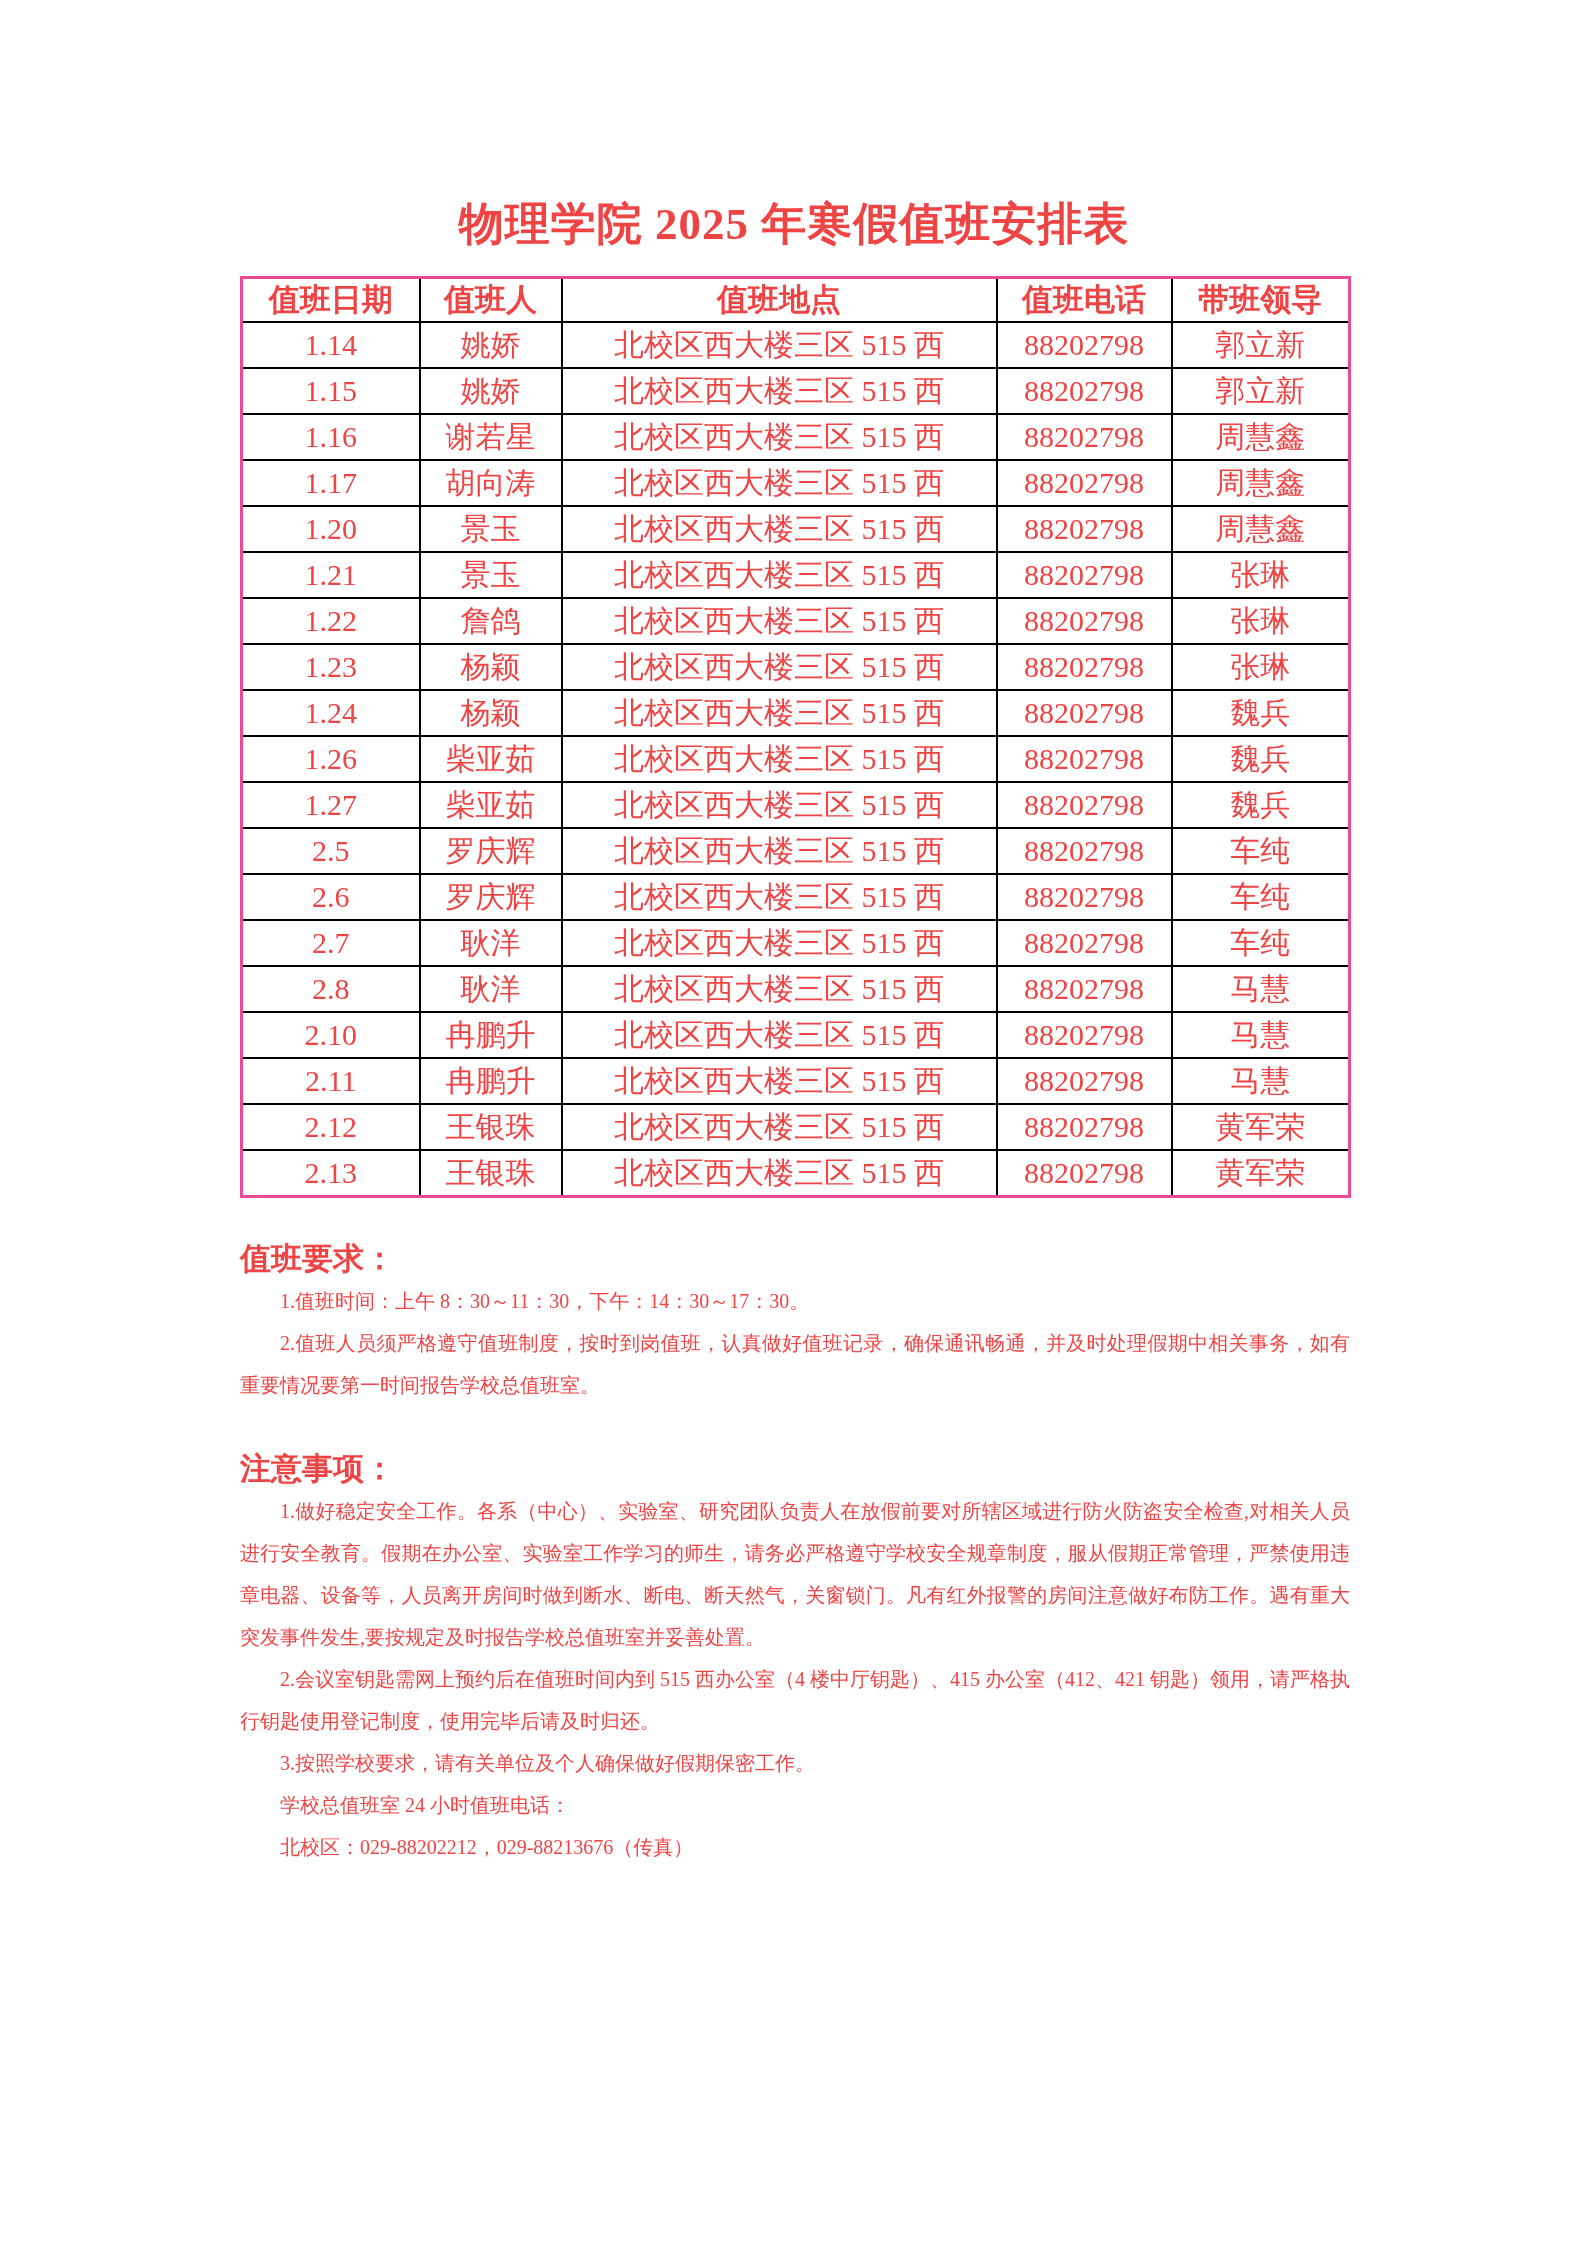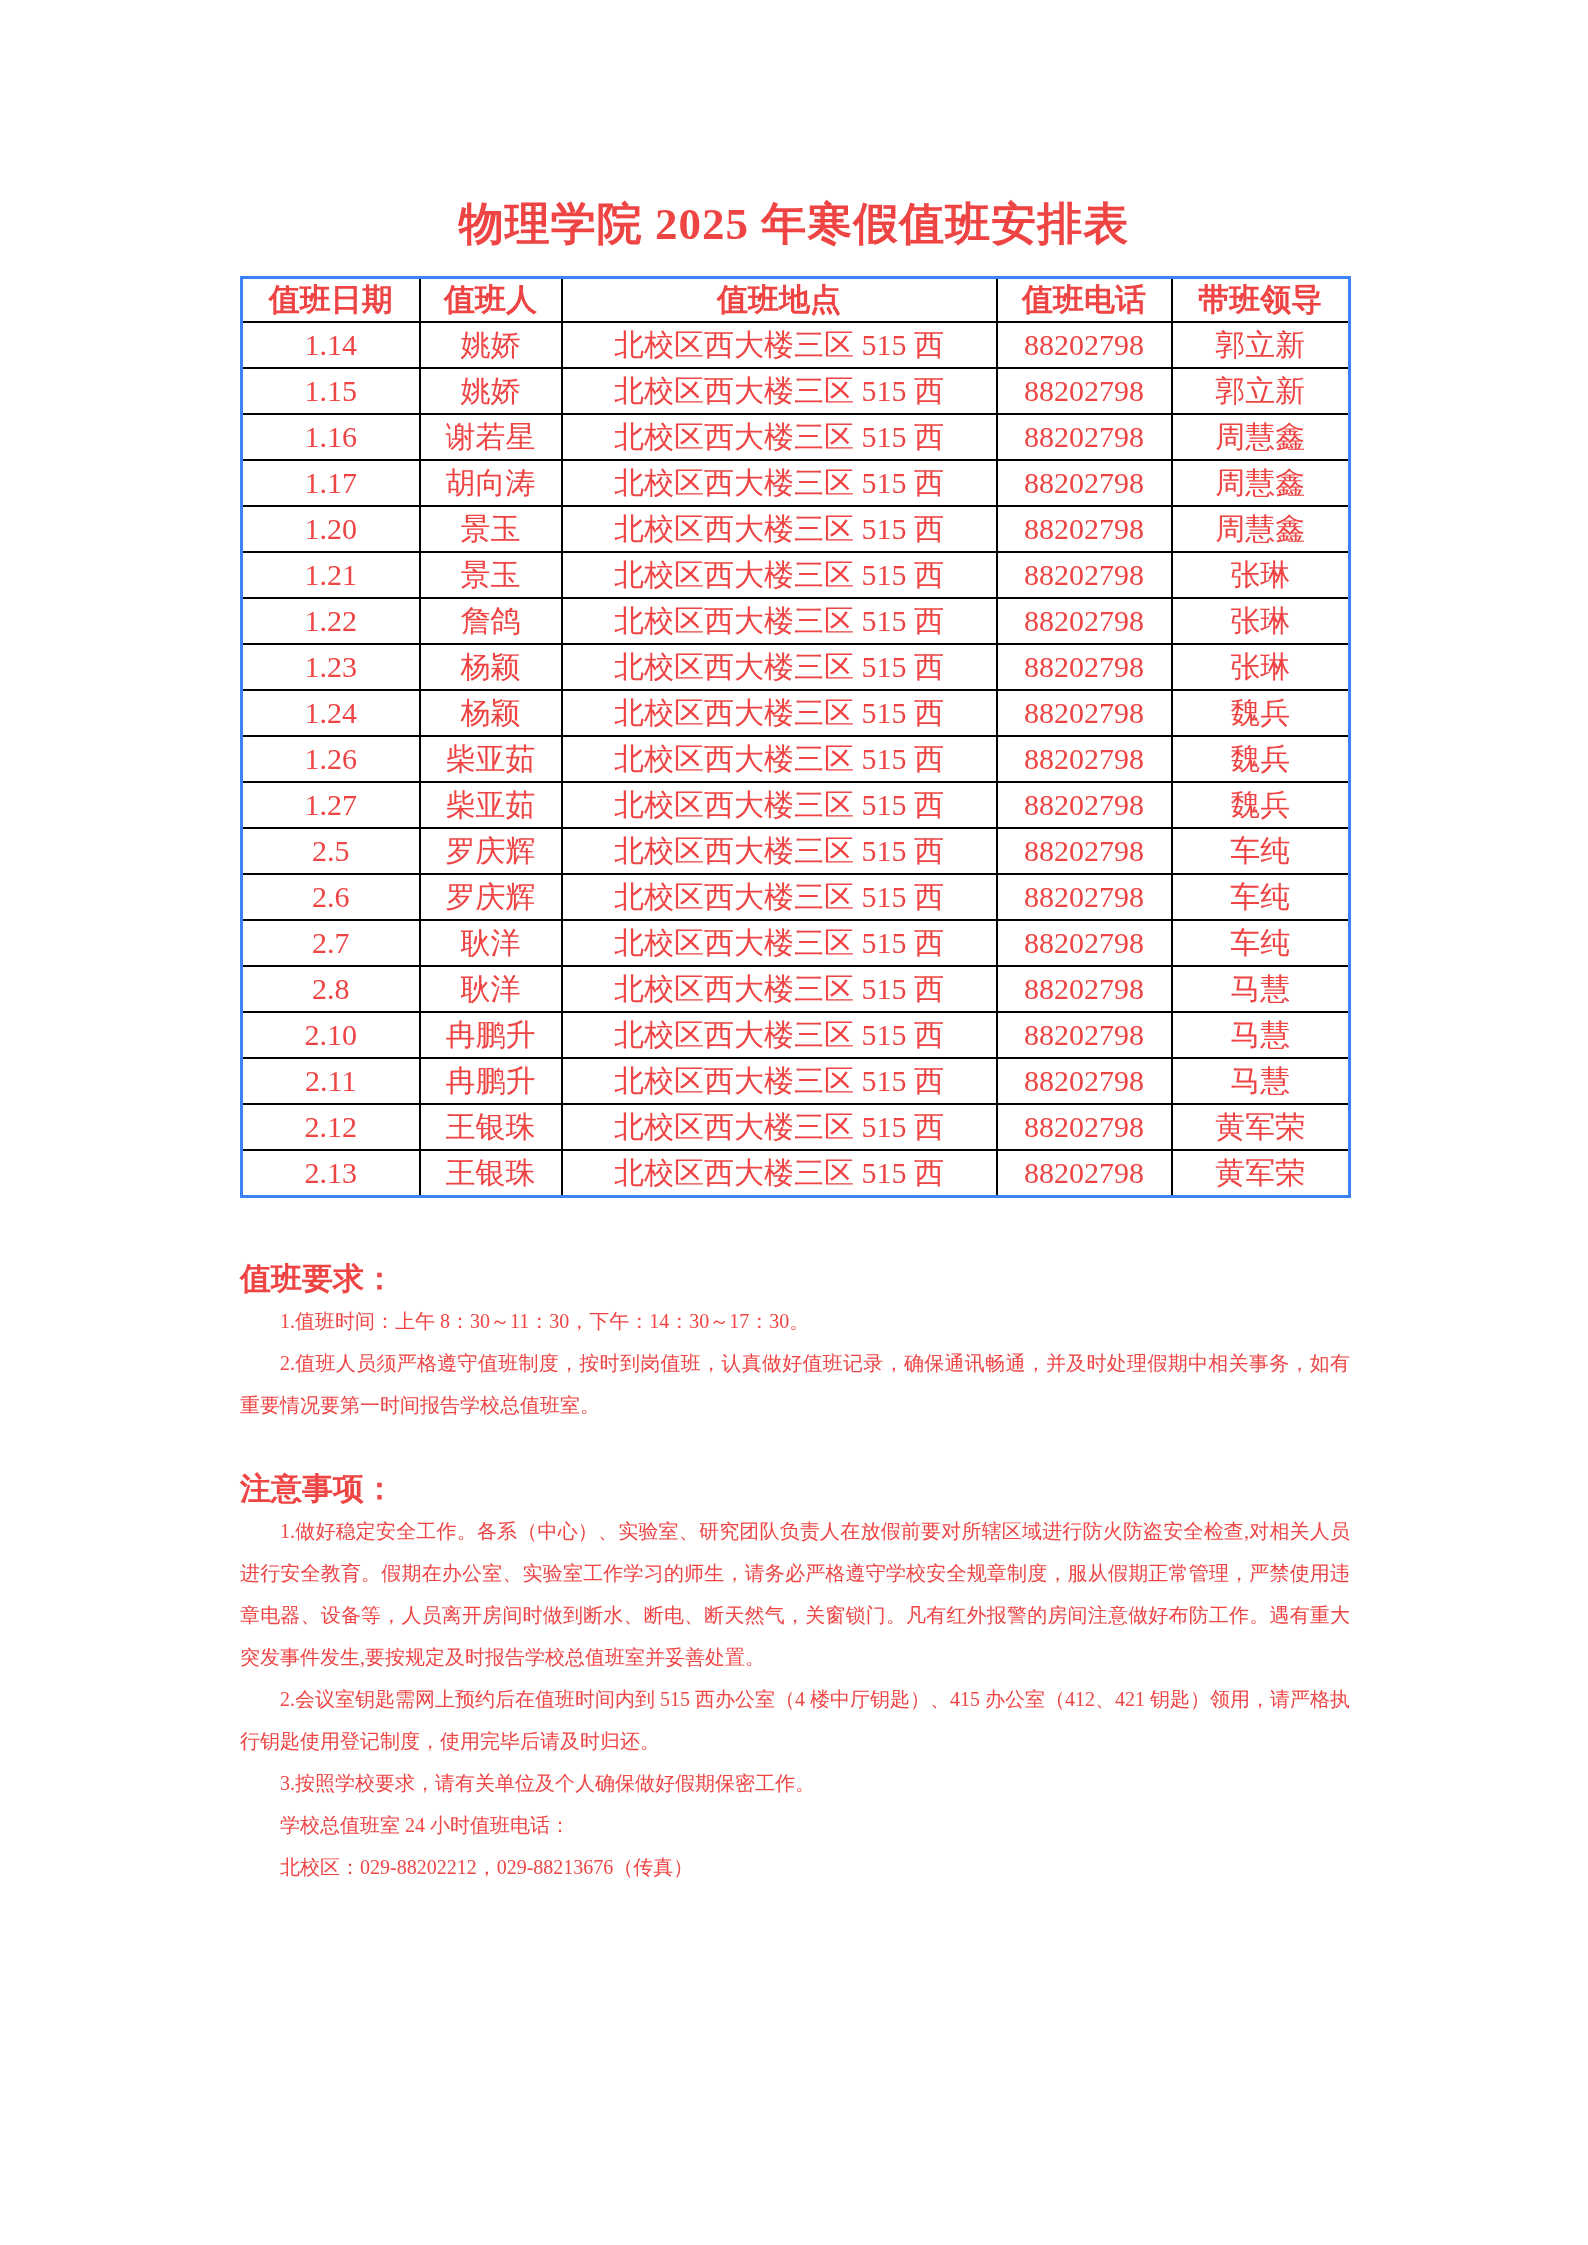--- a/index.html
+++ b/index.html
@@ -25,42 +25,42 @@
     line-height: 56px;
     font-weight: bold;
     text-align: center;
     letter-spacing: 1px;
     white-space: nowrap;
   }
   table.duty-table {
     width: 1108px;
     border-collapse: collapse;
     table-layout: fixed;
-    border: 3px solid #3b82f6;
+    border: 3px solid #ec4899;
     font-size: 30px;
   }
   table.duty-table th,
   table.duty-table td {
     border: 2px solid #000000;
     text-align: center;
     vertical-align: middle;
     padding: 0 4px;
     height: 44px;
     overflow: hidden;
     white-space: nowrap;
   }
   table.duty-table th {
     font-weight: bold;
     font-size: 31px;
     height: 40px;
   }
   .section {
     width: 1110px;
   }
-  .section.requirements { margin-top: 60px; }
+  .section.requirements { margin-top: 40px; }
   .section.notes { margin-top: 8px; }
   h2.section-heading {
     margin: 0;
     font-size: 31px;
     line-height: 42px;
     font-weight: bold;
   }
   h2.notes-heading {
     margin-top: 42px;
   }

